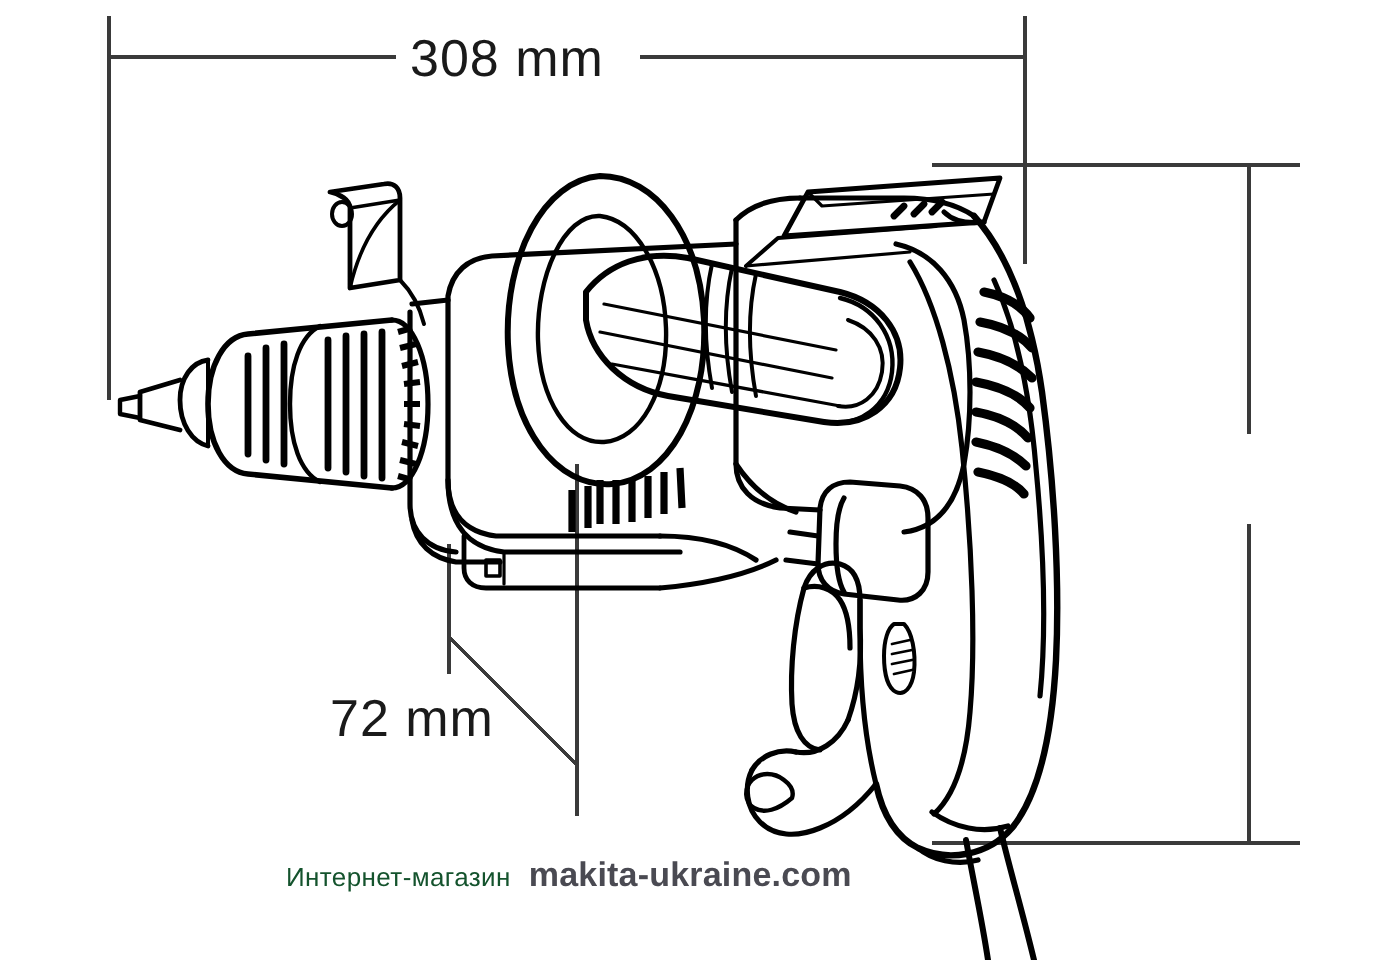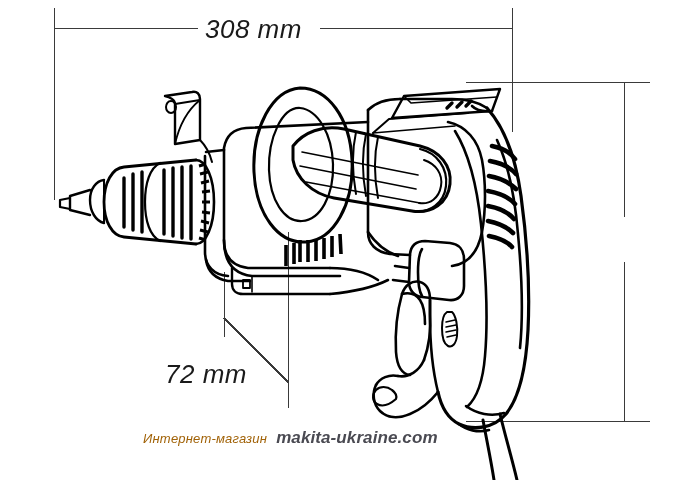--- a/index.html
+++ b/index.html
@@ -12,52 +12,51 @@
     height: 480px;
     position: relative;
     overflow: hidden;
     font-family: "Liberation Sans", sans-serif;
   }
   #stage {
     position: absolute;
     left: 0; top: 0;
     width: 608px;
     height: 480px;
-    font-style: italic;
   }
   #drawing {
     position: absolute;
     left: 0; top: 0;
     width: 700px;
     height: 480px;
   }
   .dim-label {
     position: absolute;
     color: #1a1a1a;
     font-family: "Liberation Sans", sans-serif;
     font-size: 26px;
     letter-spacing: 0.5px;
     white-space: nowrap;
     line-height: 1;
   }
   #dim-width-label  { left: 205px; top: 16px; }
   #dim-height-label { left: 573px; top: 227px; }
-  #dim-depth-label  { left: 165px; top: 361px; text-align: right; }
+  #dim-depth-label  { left: 165px; top: 346px; text-align: right; }
 
   #watermark {
     position: absolute;
     left: 143px;
     top: 429px;
     white-space: nowrap;
     line-height: 1;
   }
   #watermark .shop {
     font-family: "Liberation Sans", sans-serif;
     font-size: 13px;
-    color: #a16207;
+    color: #14532d;
     letter-spacing: 0.2px;
     text-align: center;
   }
   #watermark .site {
     font-family: "Liberation Sans", sans-serif;
     font-size: 17px;
     font-weight: bold;
     color: #4a4a52;
     letter-spacing: 0.1px;
     margin-left: 9px;

